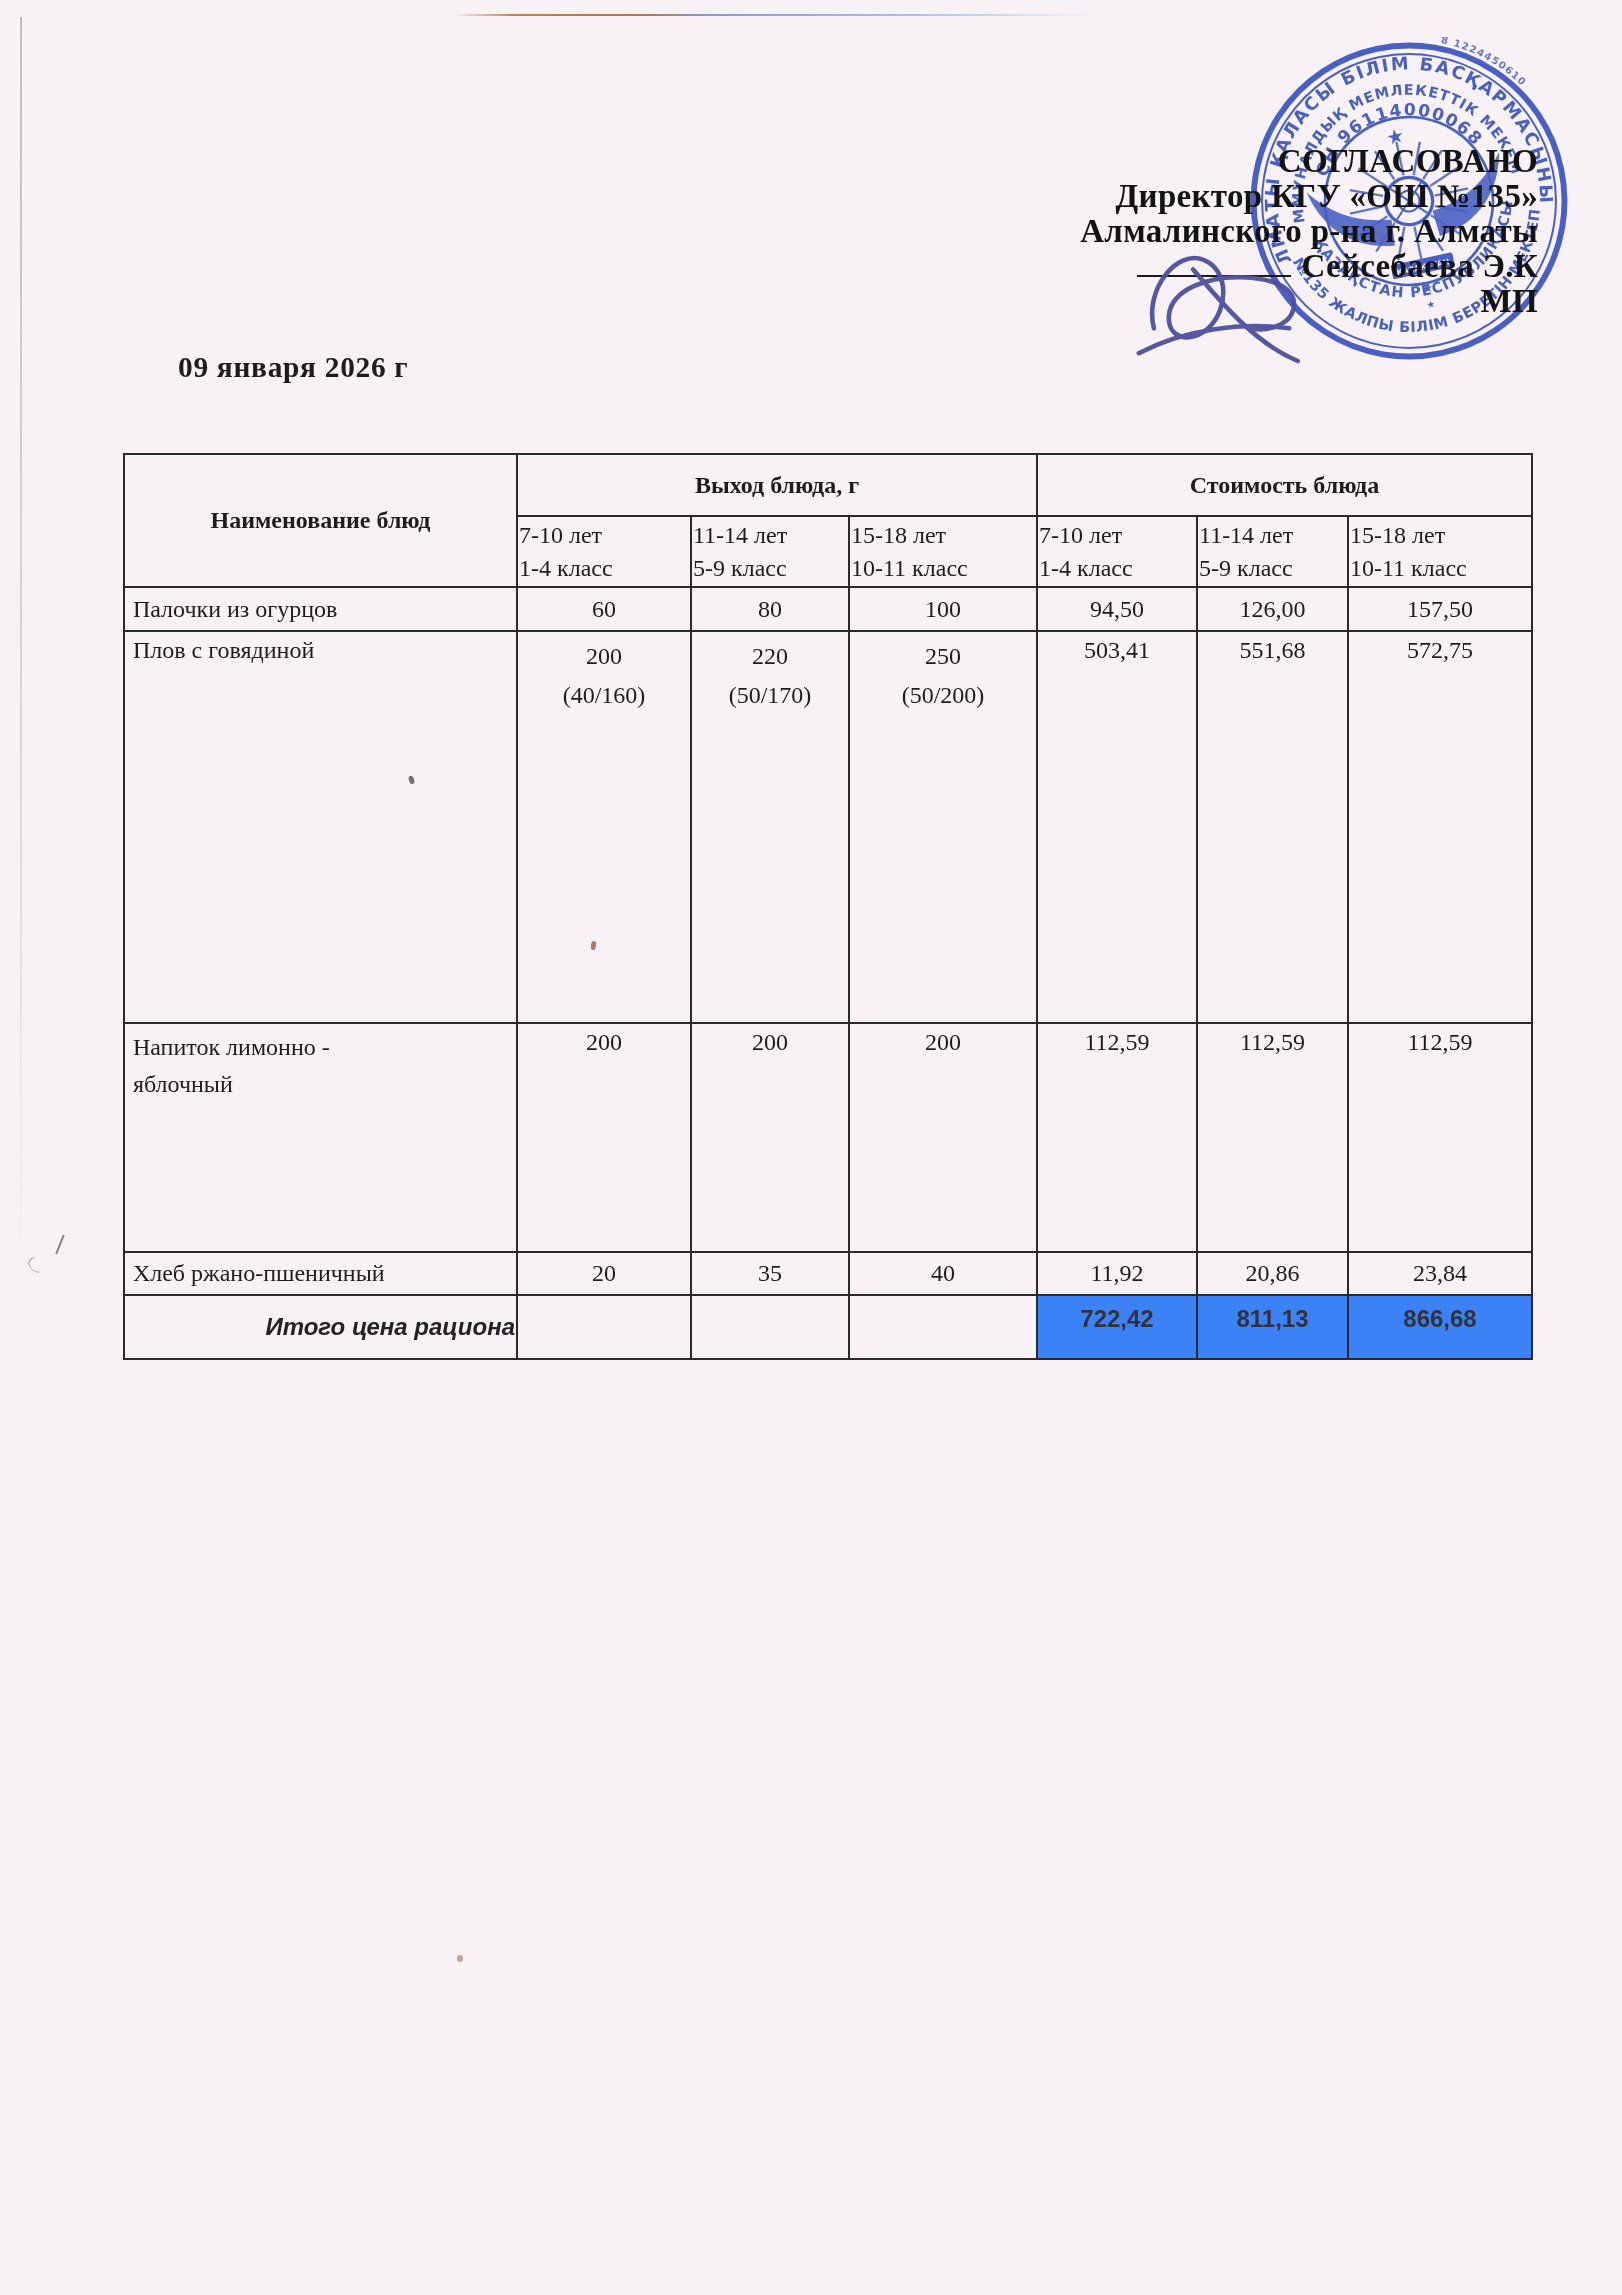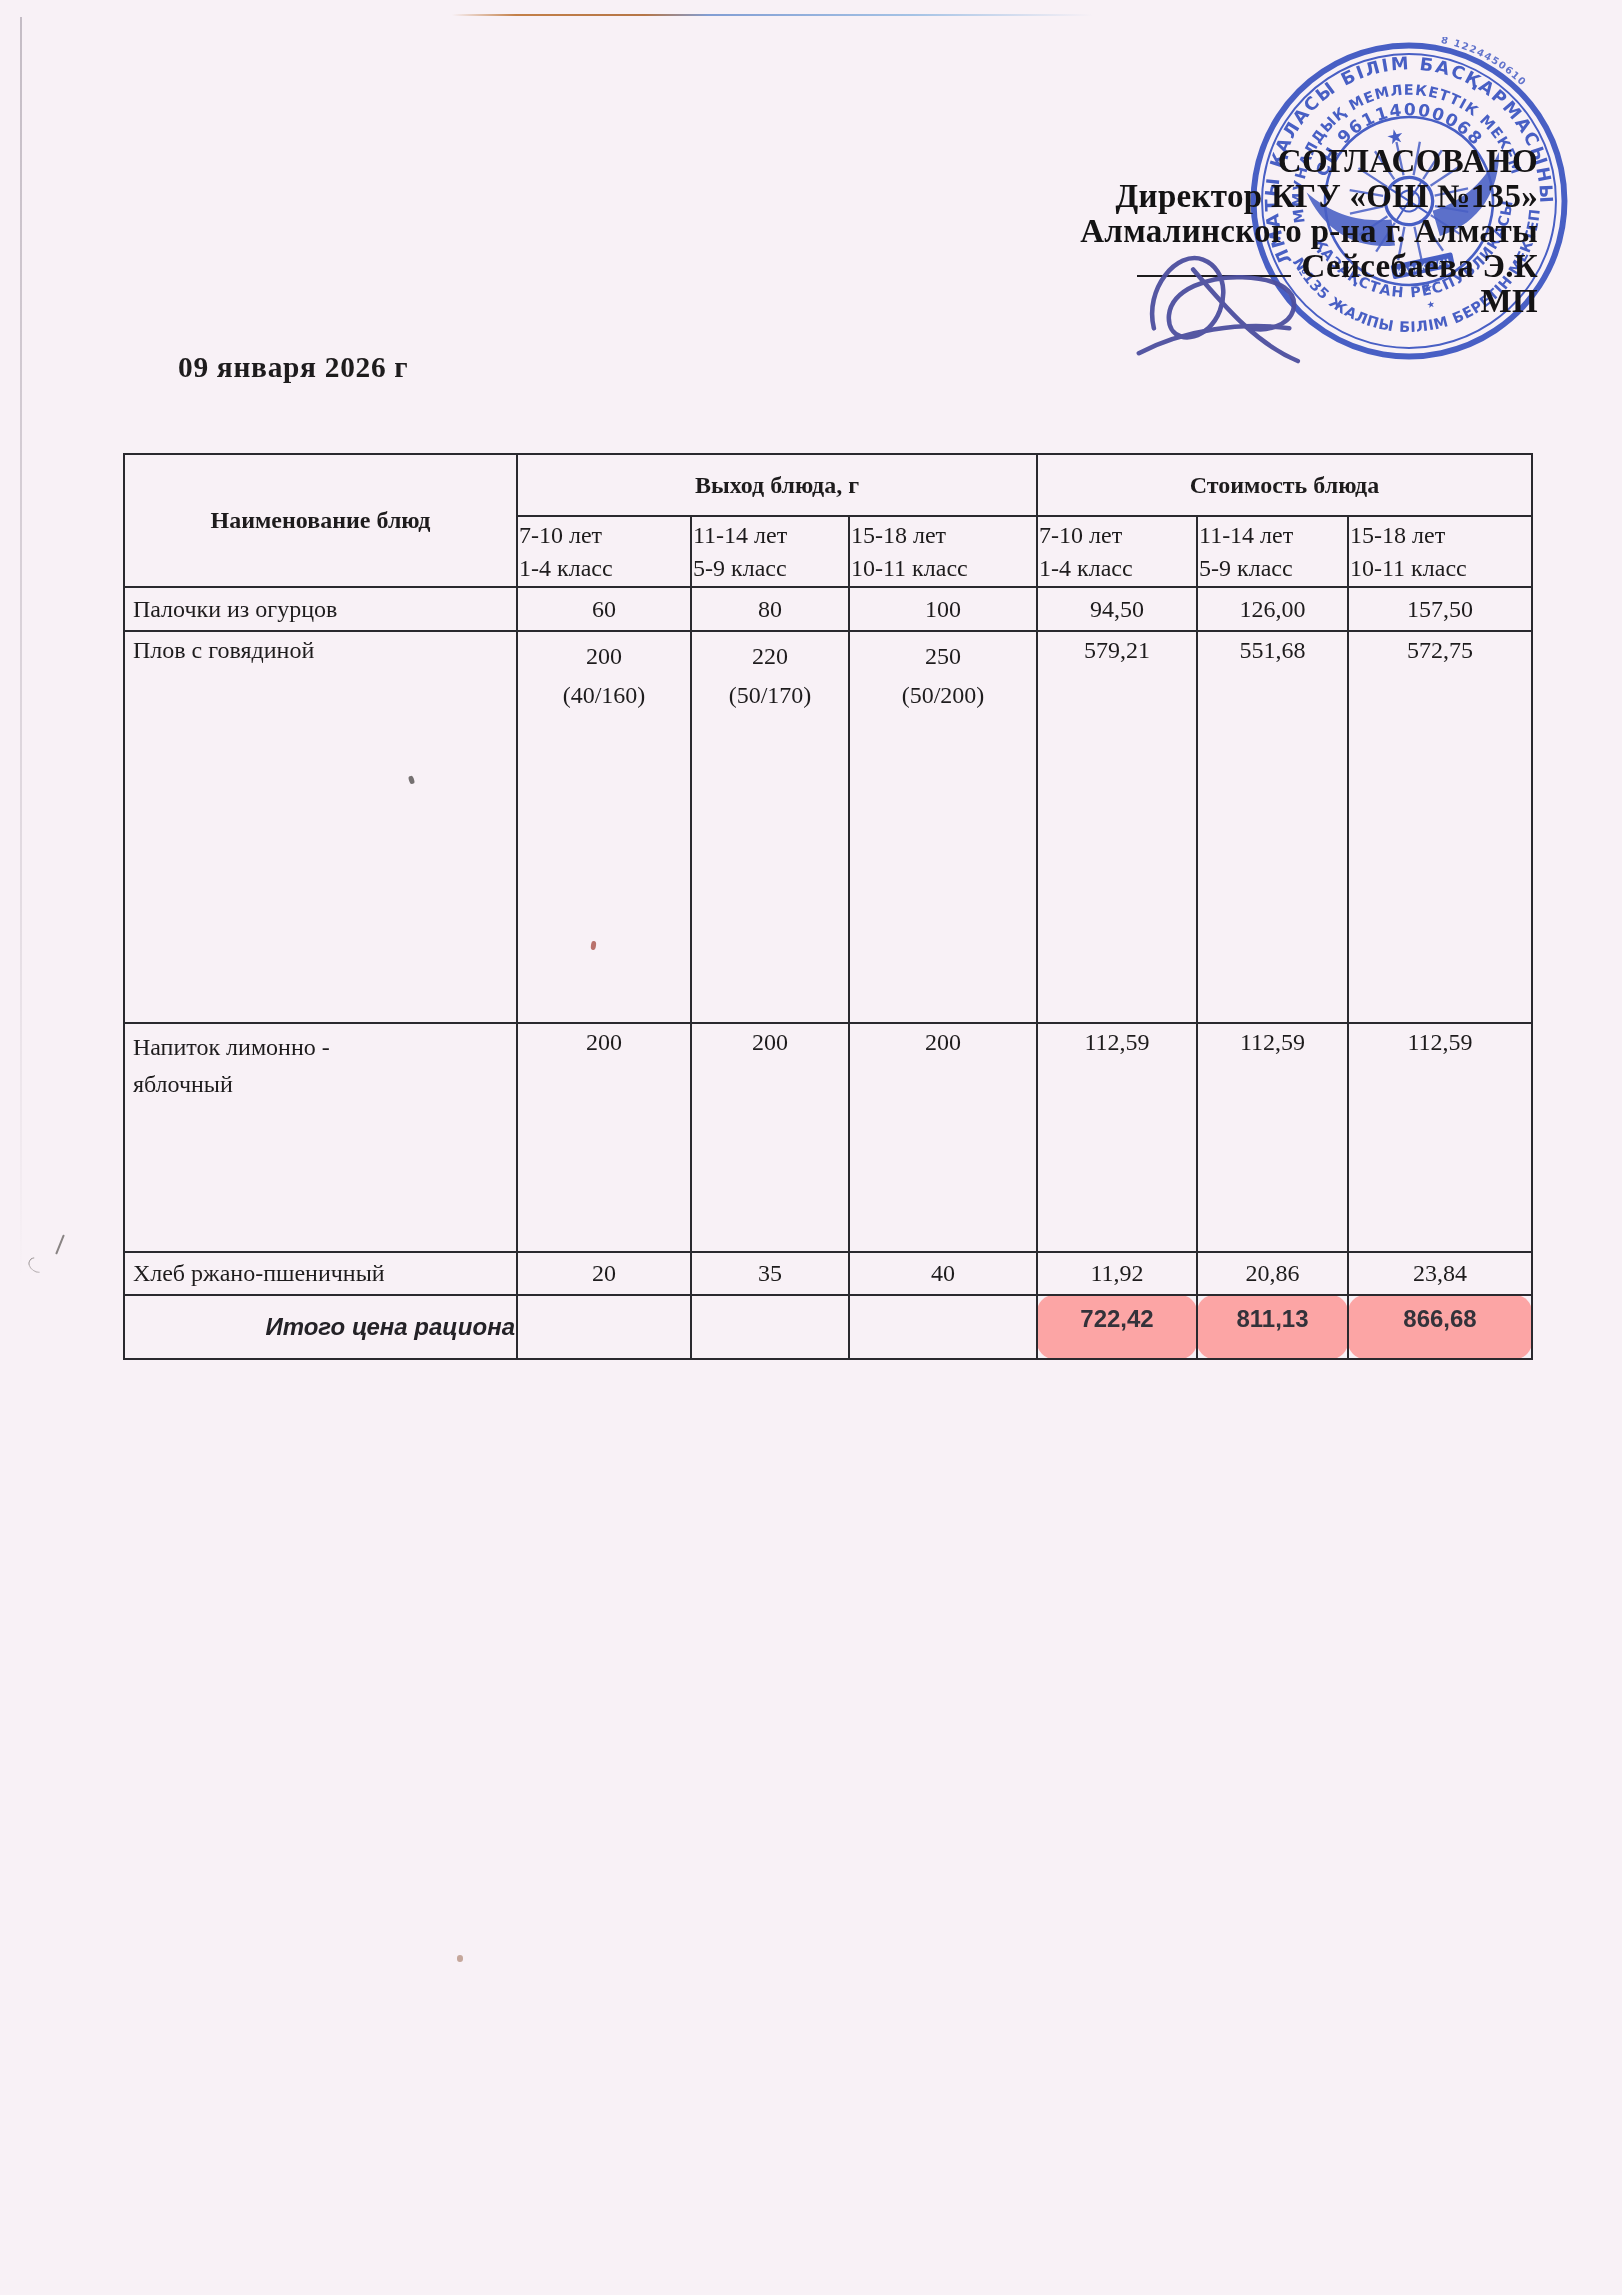--- a/index.html
+++ b/index.html
@@ -55,22 +55,21 @@
   tr.r4{height:43px;} tr.r4 td{vertical-align:middle;}
   tr.r5{height:64px;}
   tr.r3 td.cell-name{line-height:1.55;}
   td.total-label{
     font-family:"Liberation Sans", sans-serif;font-style:italic;font-weight:bold;
     font-size:23.6px;text-align:right;padding-left:7.9px;vertical-align:middle;color:#242227;
   }
   td.total-val{
     font-family:"Liberation Sans", sans-serif;font-weight:bold;font-size:25px;
     text-align:center;vertical-align:top;padding-top:9.2px;color:#33323a;
-    background:#fca5a5;
-    border-radius:17px;
+    background:#3b82f6;
   }
   .two-line div{line-height:1.6;}
 </style>
 </head>
 <body>
 
 <div class="page">
 
   <div class="scan-top"></div>
   <div class="scan-left"></div>
@@ -221,21 +220,21 @@
             <div>(40/160)</div>
           </td>
       <td class="num two-line">
             <div>220</div>
             <div>(50/170)</div>
           </td>
       <td class="num two-line">
             <div>250</div>
             <div>(50/200)</div>
           </td>
-      <td class="num">579,21</td>
+      <td class="num">503,41</td>
       <td class="num">551,68</td>
       <td class="num">572,75</td>
     </tr>
 
     <tr class="r3">
       <td class="cell-name">
             <div>Напиток лимонно -</div>
             <div>яблочный</div>
           </td>
       <td class="num">200</td>

